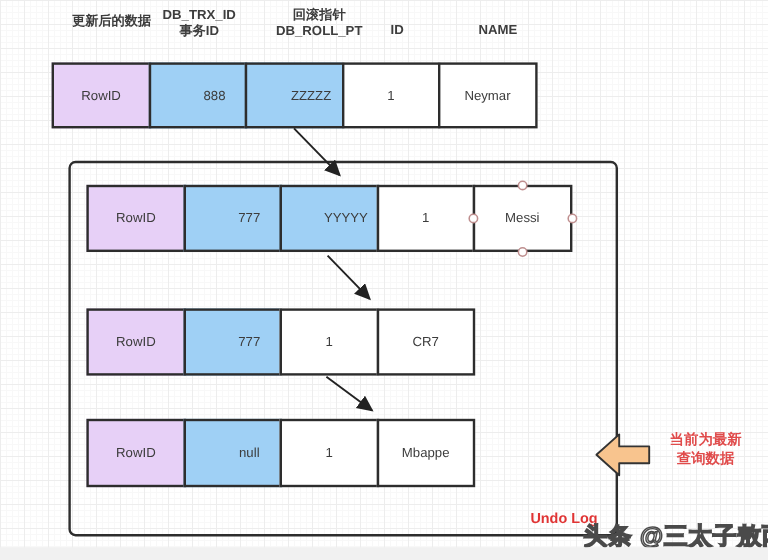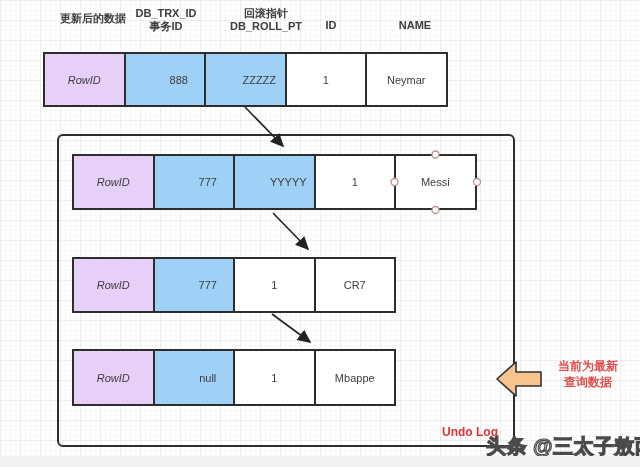--- a/index.html
+++ b/index.html
@@ -26,21 +26,21 @@
   
   .row{position:absolute;display:flex;}
   .row-top{left:43px;top:52px;height:55px;}
   .row-1{left:72px;top:154px;height:56px;}
   .row-2{left:72px;top:257px;height:56px;}
   .row-3{left:72px;top:349px;height:57px;}
   .cell{box-sizing:border-box;width:82.5px;border:2px solid #2d2d2d;
         display:flex;align-items:center;justify-content:center;
         font-size:11px;color:#3c3c3c;background:#ffffff;}
   .cell + .cell{margin-left:-2px;}
-  .cell.purple{background:#e7d0f7;font-style:italic;}
+  .cell.purple{background:#e7d0f7;}
   .cell.blue{background:#9fd0f5;padding-left:28px;}
   
   .undo-box{position:absolute;left:57px;top:134px;width:458px;height:313px;
             box-sizing:border-box;border:2.5px solid #2d2d2d;border-radius:6px;}
   .undo-label{position:absolute;left:438px;top:425px;width:60px;text-align:right;
               font-size:12px;font-weight:700;color:#e03434;}
   
   .annotation{position:absolute;left:545px;top:358px;width:86px;text-align:center;
               font-size:12px;font-weight:700;color:#e04b4b;line-height:16px;}
   

